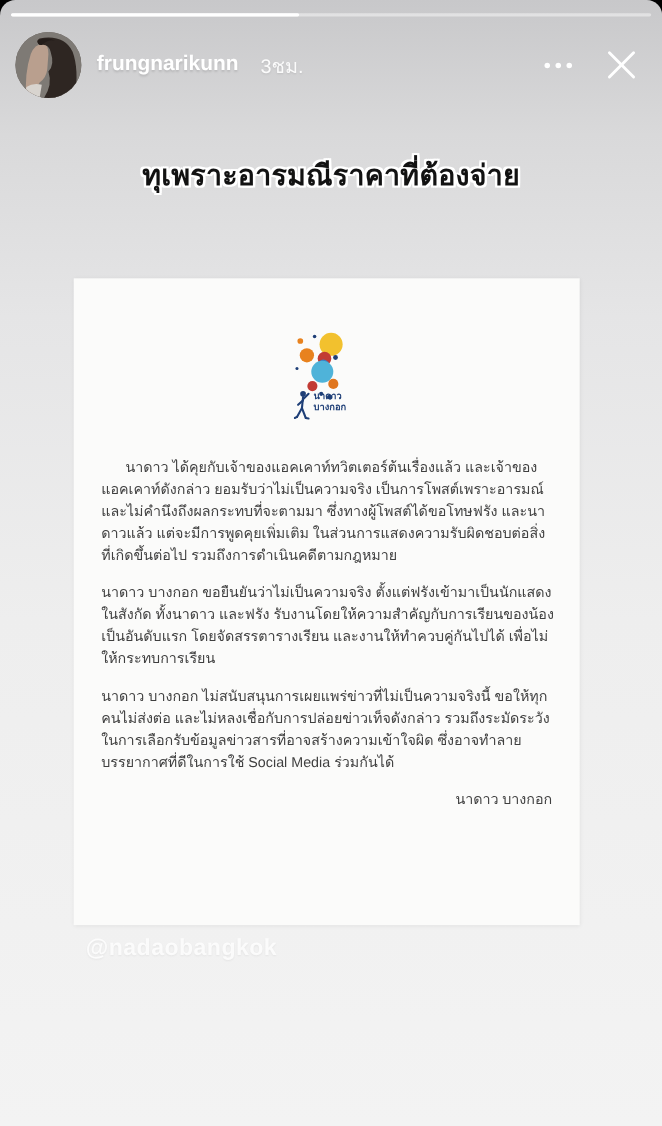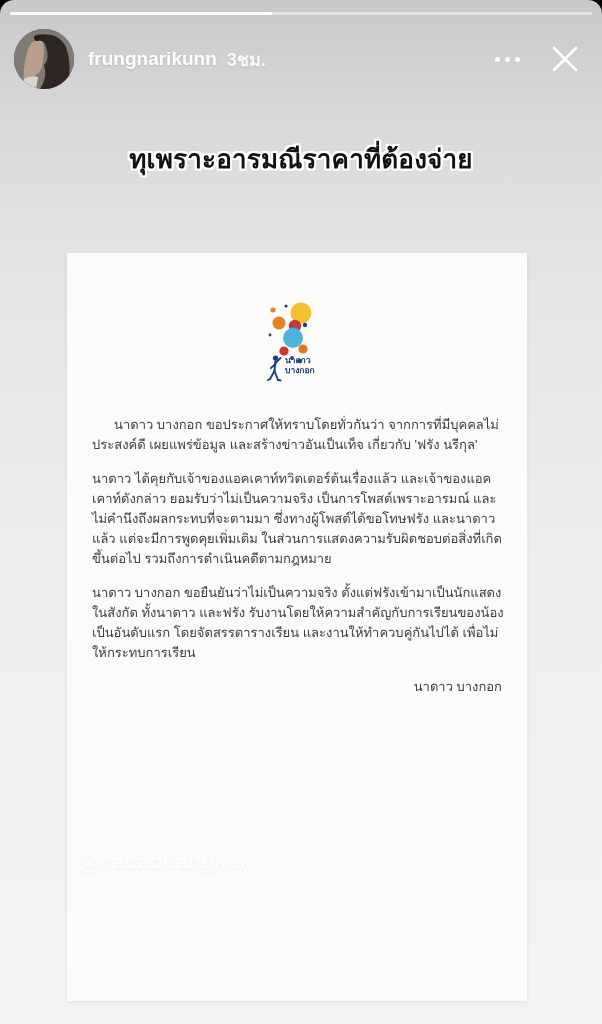--- a/index.html
+++ b/index.html
@@ -27,21 +27,21 @@
   .avatar{
     width:60px;height:60px;border-radius:50%;overflow:hidden;flex:0 0 auto;
     background:#58514c;
   }
   .username{
     margin-left:14px;color:#fff;font-size:19px;font-weight:700;
     text-shadow:0 1px 2px rgba(0,0,0,0.12);
     white-space:nowrap;
   }
   .timestamp{
-    margin-left:10px;color:rgba(255,255,255,0.92);font-size:18px;font-weight:700;
+    margin-left:20px;color:rgba(255,255,255,0.92);font-size:18px;font-weight:400;
     text-shadow:0 1px 2px rgba(0,0,0,0.10);
   }
   .header-spacer{flex:1;}
   .more-btn{
     display:flex;gap:5px;align-items:center;padding:10px 6px;cursor:pointer;flex:0 0 auto;
   }
   .more-btn i{width:5px;height:5px;border-radius:50%;background:#fff;display:block;}
   .close-btn{
     margin-left:18px;margin-right:2px;padding:4px;cursor:pointer;flex:0 0 auto;
     display:flex;align-items:center;justify-content:center;
@@ -52,35 +52,36 @@
     position:absolute;top:143px;left:0;right:0;
     text-align:center;color:#121212;font-weight:700;font-size:26px;line-height:33px;
     text-shadow:
       -2px -2px 0 #fff, 2px -2px 0 #fff, -2px 2px 0 #fff, 2px 2px 0 #fff,
       0 -2px 0 #fff, 0 2px 0 #fff, -2px 0 0 #fff, 2px 0 0 #fff;
     letter-spacing:0.2px;
   }
 
   
   .card{
-    position:absolute;left:67px;top:253px;width:460px;height:748px;
+    position:absolute;left:67px;top:253px;width:460px;height:588px;
     background:#fbfbfa;
     box-shadow:0 1px 4px rgba(0,0,0,0.07);
     padding:46px 23px 0 25px;
   }
   .logo-wrap{display:flex;justify-content:center;margin-bottom:30px;}
   .letter-body{
     color:#3f3f3f;font-size:13px;line-height:20px;
     text-align:left;
   }
   .letter-body p{margin:0 0 14px 0;}
   .letter-body p:first-child{text-indent:22px;}
   .signature{
     margin-top:8px;text-align:right;color:#3f3f3f;font-size:13px;line-height:20px;
     padding-right:2px;
+    font-family:Liberation Serif, serif;
   }
 
   
   .mention{
     position:absolute;left:78px;top:850px;
     color:rgba(255,255,255,0.82);
     font-size:21px;font-weight:600;letter-spacing:0.4px;
     text-shadow:0 1px 2px rgba(0,0,0,0.06);
     cursor:pointer;
   }
@@ -157,23 +158,23 @@
           <line x1="3" y1="80" x2="1" y2="81"></line>
           <line x1="11" y1="81" x2="13.5" y2="81.5"></line>
         </g>
 
         <text x="18" y="64" font-size="8.5" font-weight="bold" fill="#1f3f77">นาดาว</text>
         <text x="18" y="74" font-size="8.5" font-weight="bold" fill="#1f3f77">บางกอก</text>
       </svg>
     </div>
 
     <div class="letter-body">
-      <p>นาดาว บางกอก ขอประกาศให้ทราบโดยทั่วกันว่า จากการที่มีบุคคลไม่ประสงค์ดี เผยแพร่ข้อมูล และสร้างข่าวอันเป็นเท็จ เกี่ยวกับ 'ฟรัง นรีกุล'</p>
       <p>นาดาว ได้คุยกับเจ้าของแอคเคาท์ทวิตเตอร์ต้นเรื่องแล้ว และเจ้าของแอคเคาท์ดังกล่าว ยอมรับว่าไม่เป็นความจริง เป็นการโพสต์เพราะอารมณ์ และไม่คำนึงถึงผลกระทบที่จะตามมา ซึ่งทางผู้โพสต์ได้ขอโทษฟรัง และนาดาวแล้ว แต่จะมีการพูดคุยเพิ่มเติม ในส่วนการแสดงความรับผิดชอบต่อสิ่งที่เกิดขึ้นต่อไป รวมถึงการดำเนินคดีตามกฎหมาย</p>
       <p>นาดาว บางกอก ขอยืนยันว่าไม่เป็นความจริง ตั้งแต่ฟรังเข้ามาเป็นนักแสดงในสังกัด ทั้งนาดาว และฟรัง รับงานโดยให้ความสำคัญกับการเรียนของน้องเป็นอันดับแรก โดยจัดสรรตารางเรียน และงานให้ทำควบคู่กันไปได้ เพื่อไม่ให้กระทบการเรียน</p>
+      <p>นาดาว บางกอก ไม่สนับสนุนการเผยแพร่ข่าวที่ไม่เป็นความจริงนี้ ขอให้ทุกคนไม่ส่งต่อ และไม่หลงเชื่อกับการปล่อยข่าวเท็จดังกล่าว รวมถึงระมัดระวังในการเลือกรับข้อมูลข่าวสารที่อาจสร้างความเข้าใจผิด ซึ่งอาจทำลายบรรยากาศที่ดีในการใช้ Social Media ร่วมกันได้</p>
     </div>
 
     <div class="signature">
       <div>นาดาว บางกอก</div>
     </div>
   </div>
 
   <div class="mention">@nadaobangkok</div>
 
 </div>

